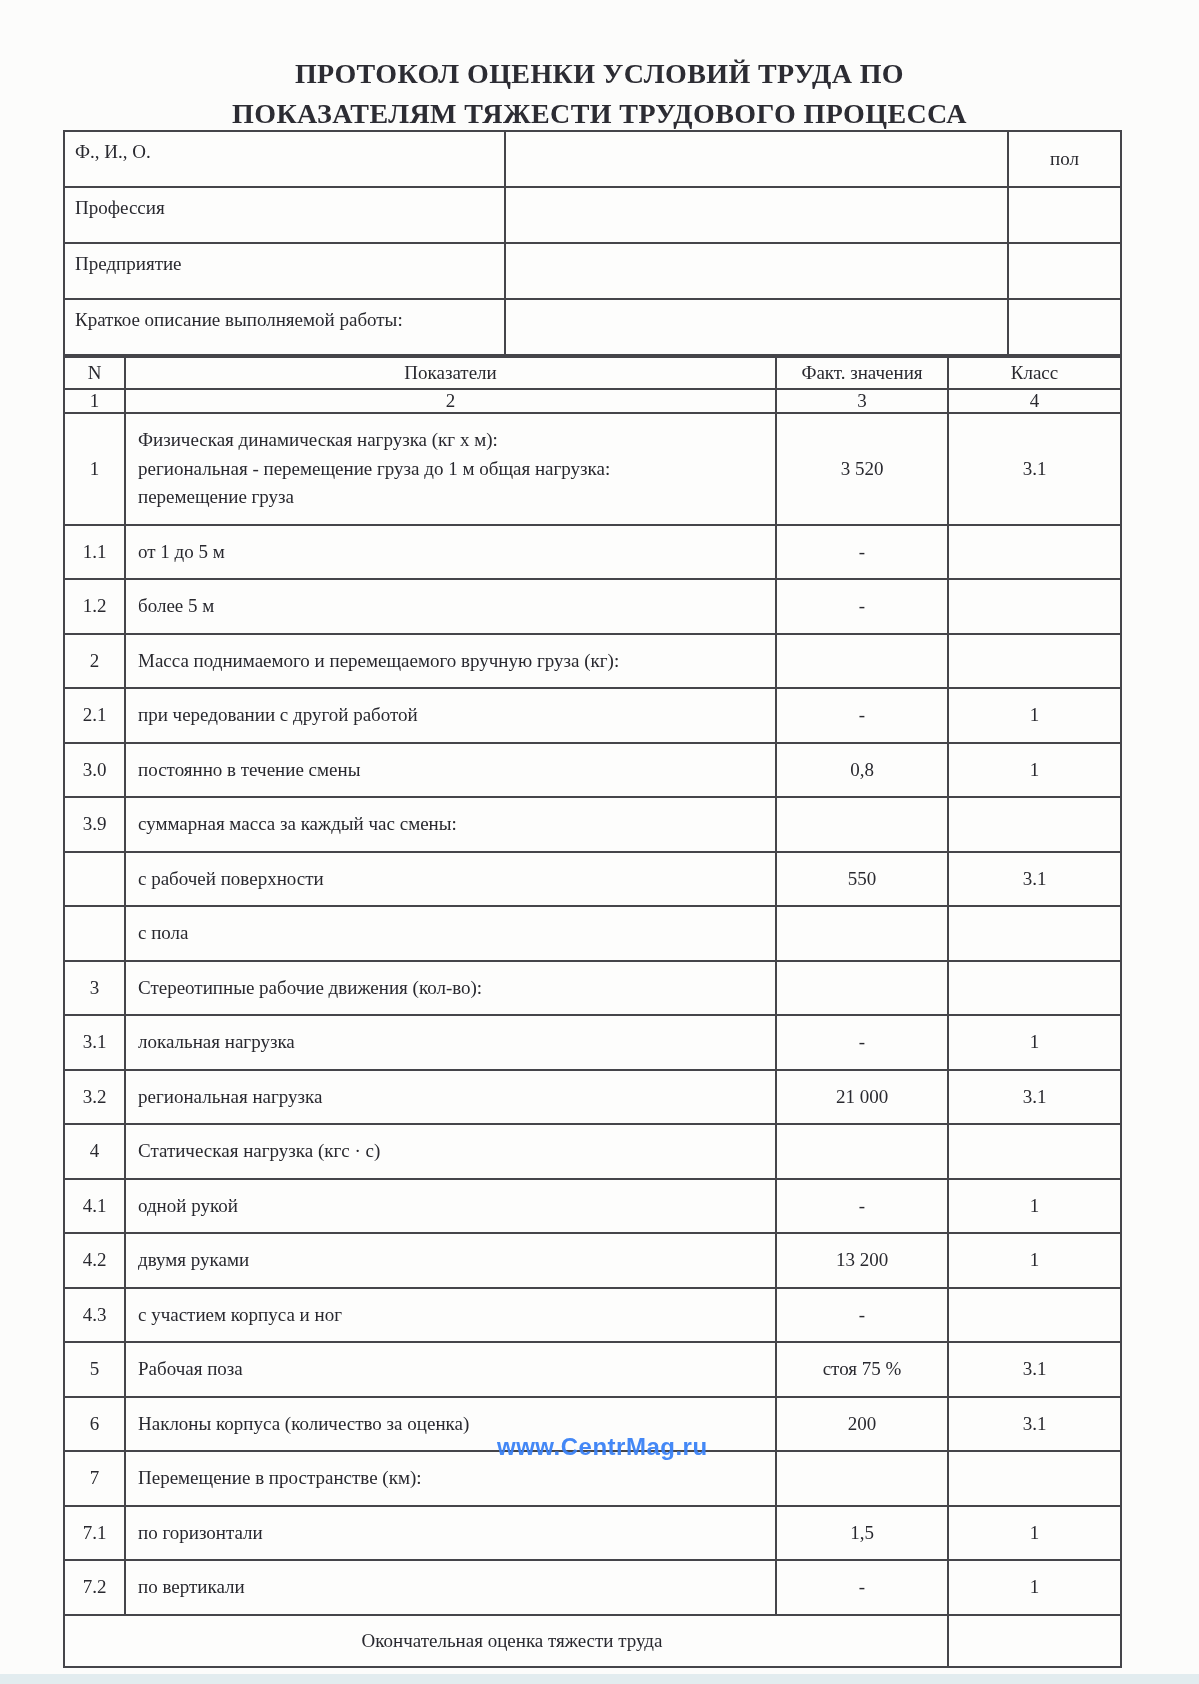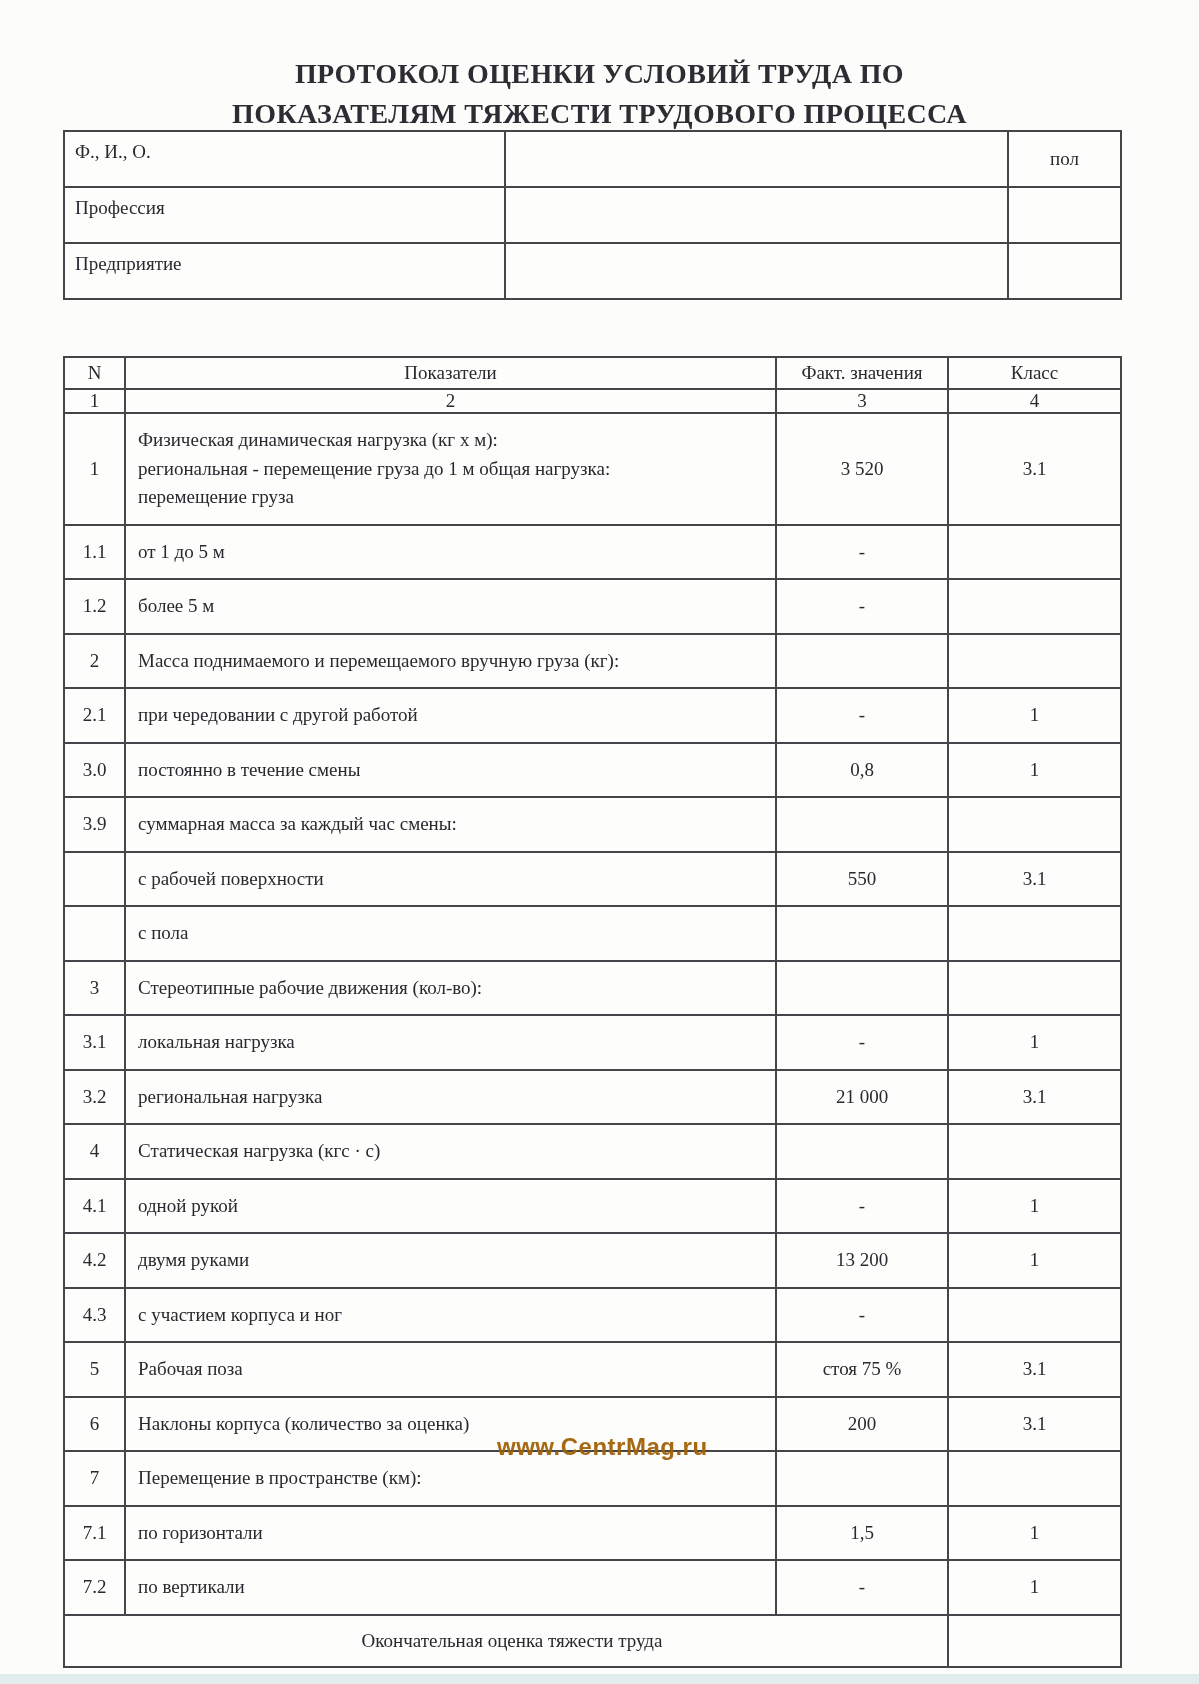--- a/index.html
+++ b/index.html
@@ -106,20 +106,25 @@
       <tr>
         <td class="info-label">Профессия</td>
         <td class="info-value"></td>
         <td class="info-right"></td>
       </tr>
       <tr>
         <td class="info-label">Предприятие</td>
         <td class="info-value"></td>
         <td class="info-right"></td>
       </tr>
+      <tr>
+        <td class="info-label">Краткое описание выполняемой работы:</td>
+        <td class="info-value"></td>
+        <td class="info-right"></td>
+      </tr>
     </tbody>
   </table>
 
   <table class="main-table">
     <colgroup>
         <col style="width:61px">
         <col style="width:651px">
         <col style="width:172px">
         <col style="width:173px">
       </colgroup>
@@ -266,17 +271,17 @@
           <td class="c-center">-</td>
           <td class="c-center">1</td>
         </tr>
         <tr class="final">
           <td colspan="3" class="c-final">Окончательная оценка тяжести труда</td>
           <td class="c-center"></td>
         </tr>
       </tbody>
   </table>
 
-  <div class="watermark" style="color: #a16207;">www.CentrMag.ru</div>
+  <div class="watermark" style="color: #3b82f6;">www.CentrMag.ru</div>
 
   <div class="scan-strip"></div>
 
 </div>
 
 </body></html>

